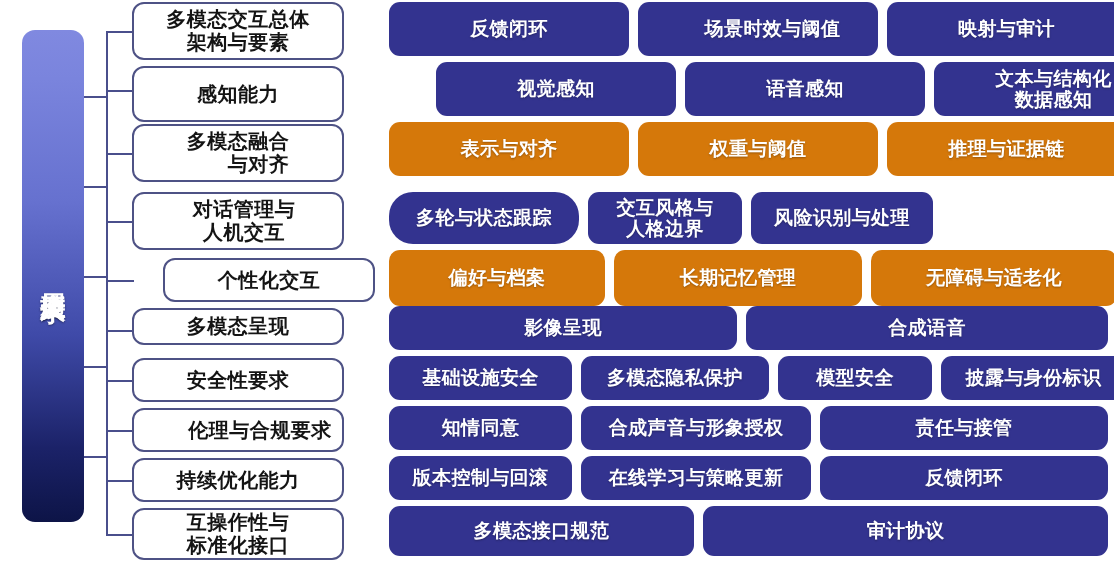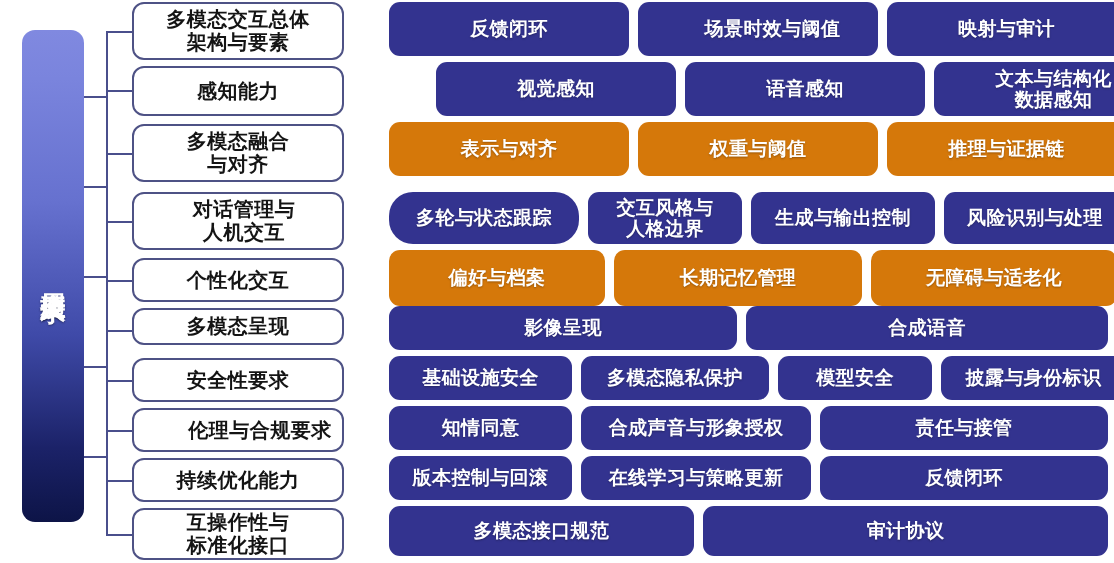--- a/index.html
+++ b/index.html
@@ -150,24 +150,24 @@
         <div class="bracket-horiz" style="top: 534px;"></div>
         <div class="bracket-vert" style="top: 31px; height: 503px;"></div>
         <div class="bracket-stub" style="top: 96px;"></div>
         <div class="bracket-stub" style="top: 186px;"></div>
         <div class="bracket-stub" style="top: 276px;"></div>
         <div class="bracket-stub" style="top: 366px;"></div>
         <div class="bracket-stub" style="top: 456px;"></div>
       </div>
     <div id="left-boxes">
         <div class="lbox" style="top: 2px; height: 58px;">多模态交互总体<br>架构与要素</div>
-        <div class="lbox" style="top: 66px; height: 50px;">感知能力</div>
-        <div class="lbox" style="top: 124px; height: 58px;">多模态融合<br>与对齐</div>
+        <div class="lbox" style="top: 66px; height: 56px;">感知能力</div>
+        <div class="lbox" style="top: 124px; height: 58px; text-align: right;">多模态融合<br>与对齐</div>
         <div class="lbox" style="top: 192px; height: 58px; padding-left: 16px;">对话管理与<br>人机交互</div>
-        <div class="lbox" style="top: 258px; height: 44px;">个性化交互</div>
+        <div class="lbox" style="top: 258px; height: 44px; margin-left: 31px;">个性化交互</div>
         <div class="lbox" style="top: 308px; height: 37px;">多模态呈现</div>
         <div class="lbox" style="top: 358px; height: 44px;">安全性要求</div>
         <div class="lbox" style="top: 408px; height: 44px; padding-left: 48px;">伦理与合规要求</div>
         <div class="lbox" style="top: 458px; height: 44px;">持续优化能力</div>
         <div class="lbox" style="top: 508px; height: 52px;">互操作性与<br>标准化接口</div>
       </div>
   </div>
 
   <div class="right-pane">
       <div class="grid-row" style="top: 2px; height: 54px;">
@@ -181,21 +181,20 @@
         <div class="chip blue" style="flex: 0 0 239px;">文本与结构化<br>数据感知</div>
       </div>
       <div class="grid-row" style="top: 122px; height: 54px;">
         <div class="chip orange" style="flex: 0 0 240px;">表示与对齐</div>
         <div class="chip orange" style="flex: 0 0 240px;">权重与阈值</div>
         <div class="chip orange" style="flex: 0 0 239px;">推理与证据链</div>
       </div>
       <div class="grid-row" style="top: 192px; height: 52px;">
         <div class="chip blue" style="flex: 0 0 190px; border-radius: 24px;">多轮与状态跟踪</div>
         <div class="chip blue" style="flex: 0 0 154px;">交互风格与<br>人格边界</div>
-        <div class="chip blue" style="flex: 0 0 184px;">生成与输出控制</div>
         <div class="chip blue" style="flex: 0 0 182px;">风险识别与处理</div>
       </div>
       <div class="grid-row" style="top: 250px; height: 56px;">
         <div class="chip orange" style="flex: 0 0 216px;">偏好与档案</div>
         <div class="chip orange" style="flex: 0 0 248px;">长期记忆管理</div>
         <div class="chip orange" style="flex: 0 0 246px;">无障碍与适老化</div>
       </div>
       <div class="grid-row" style="top: 306px; height: 44px;">
         <div class="chip blue" style="flex: 0 0 348px;">影像呈现</div>
         <div class="chip blue" style="flex: 0 0 362px;">合成语音</div>

